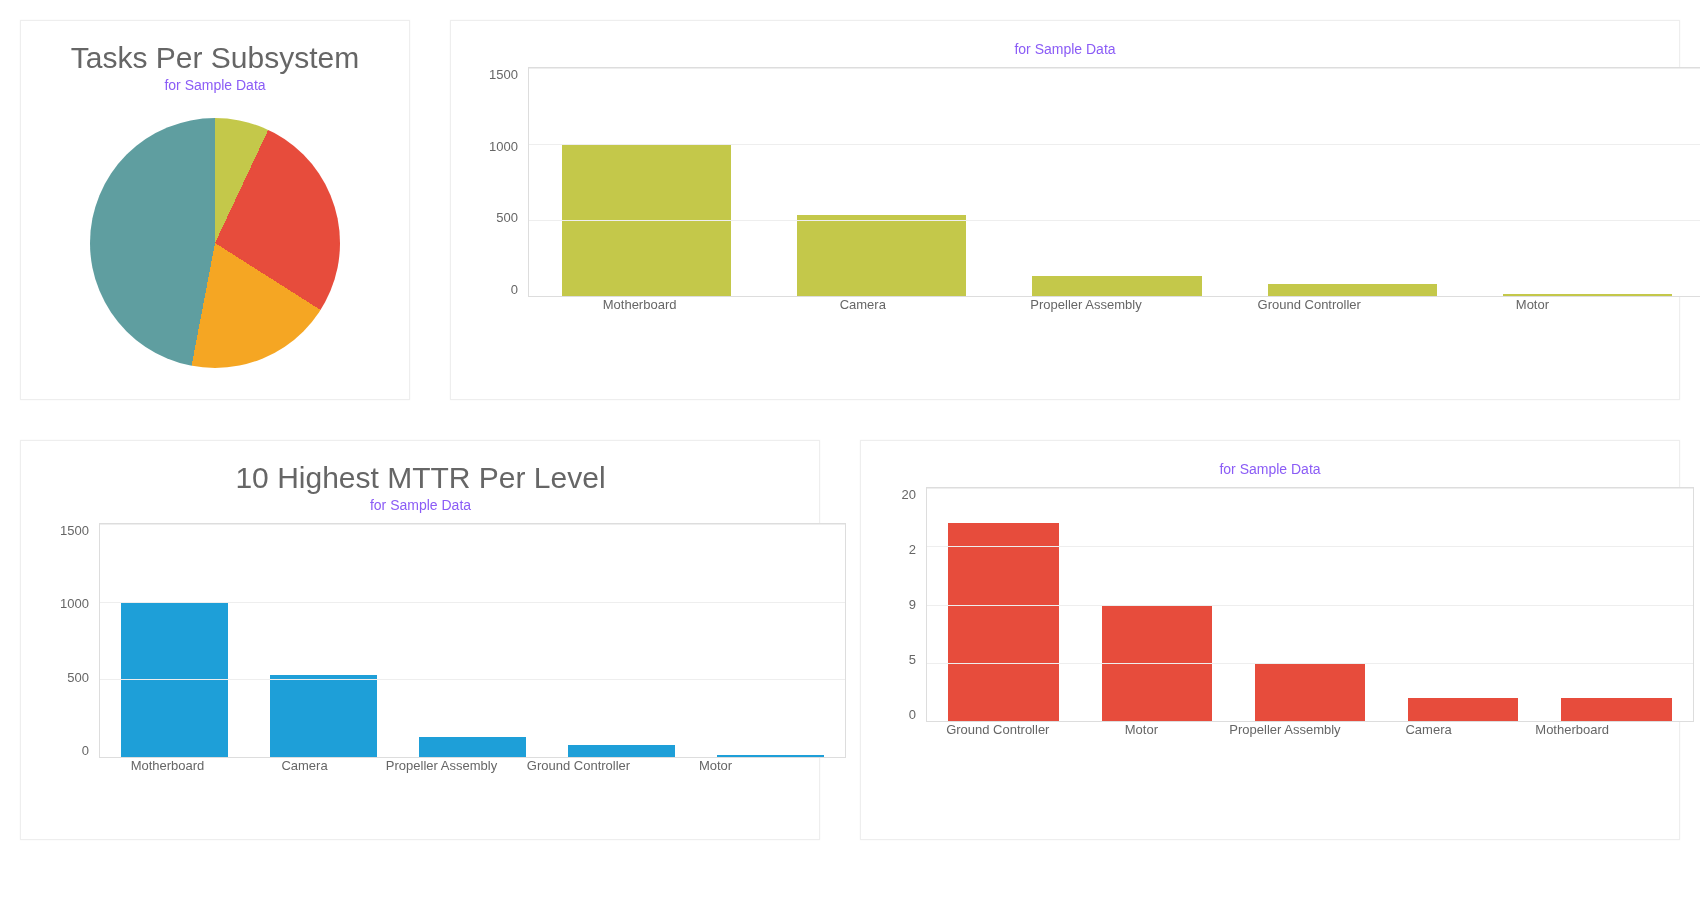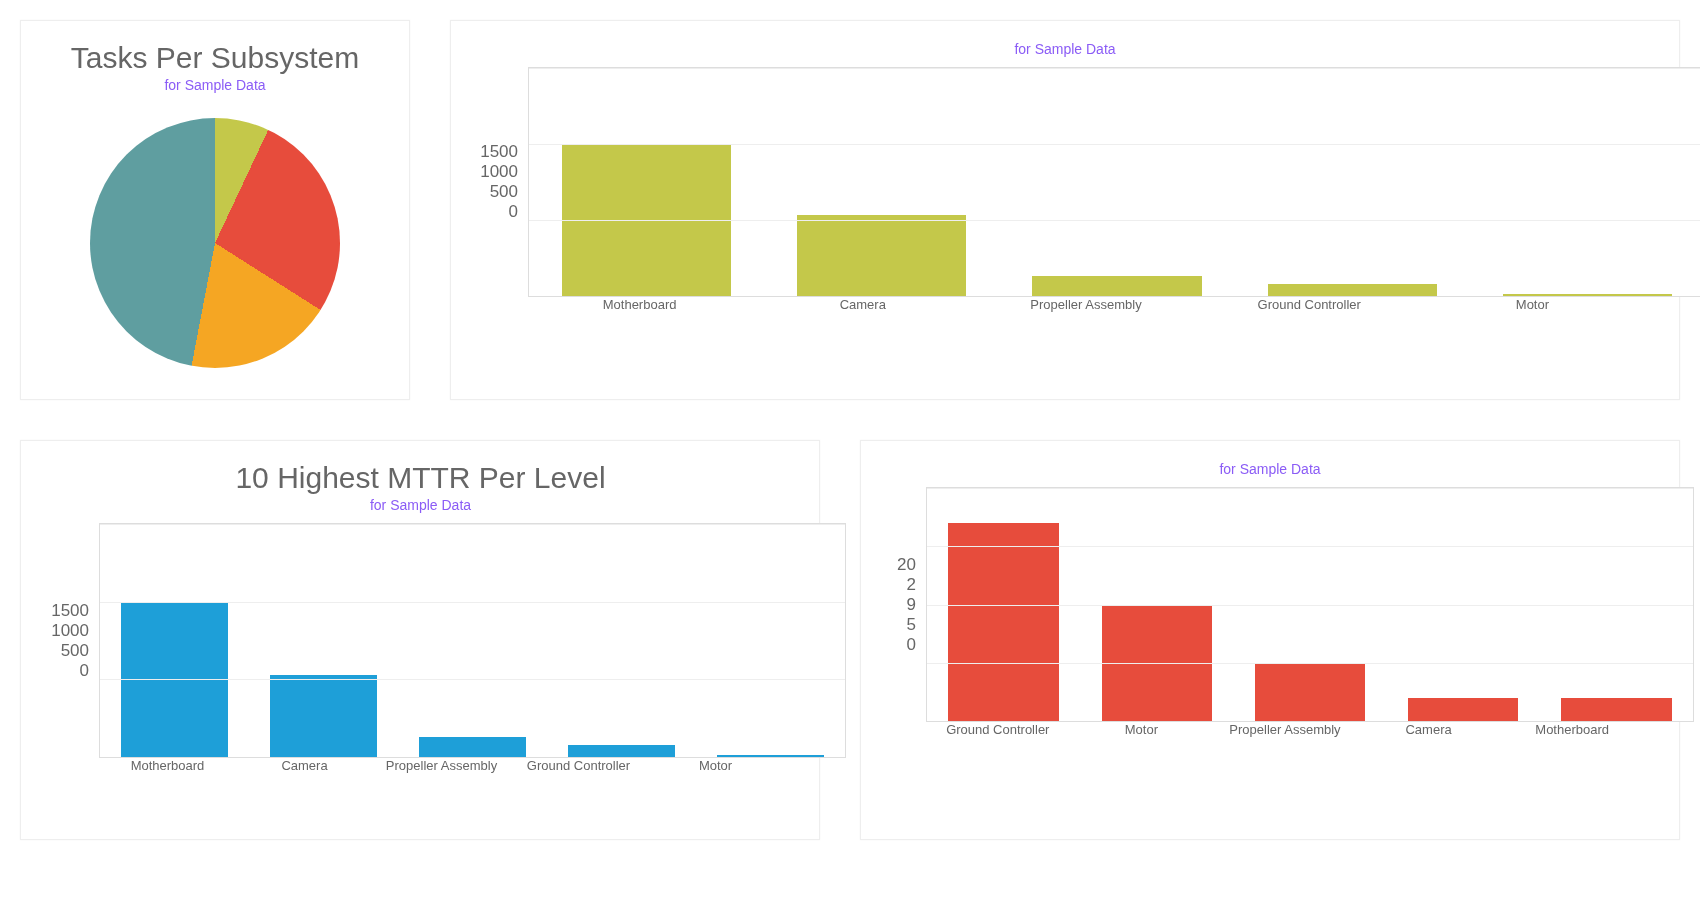--- a/index.html
+++ b/index.html
@@ -42,23 +42,23 @@
 
   .chart-body { position: relative; width: 100%; }
   .plot-area {
     position: relative;
     border: 1px solid #ddd;
     background: #fff;
     height: 100%;
   }
   .y-axis {
     position: absolute; left: 0; top: 0; bottom: 0; width: 48px;
-    display: flex; flex-direction: column; justify-content: center;
+    display: flex; flex-direction: column; justify-content: space-between;
     align-items: flex-end;
-    font-size: 17px; color: #666;
+    font-size: 13px; color: #666;
     padding-right: 6px;
   }
   .gridline {
     position: absolute; left: 0; right: 0; height: 0;
     border-top: 1px solid #eee;
   }
   .bars {
     position: absolute; left: 0; right: 0; bottom: 0; top: 0;
     display: flex; align-items: flex-end;
   }

